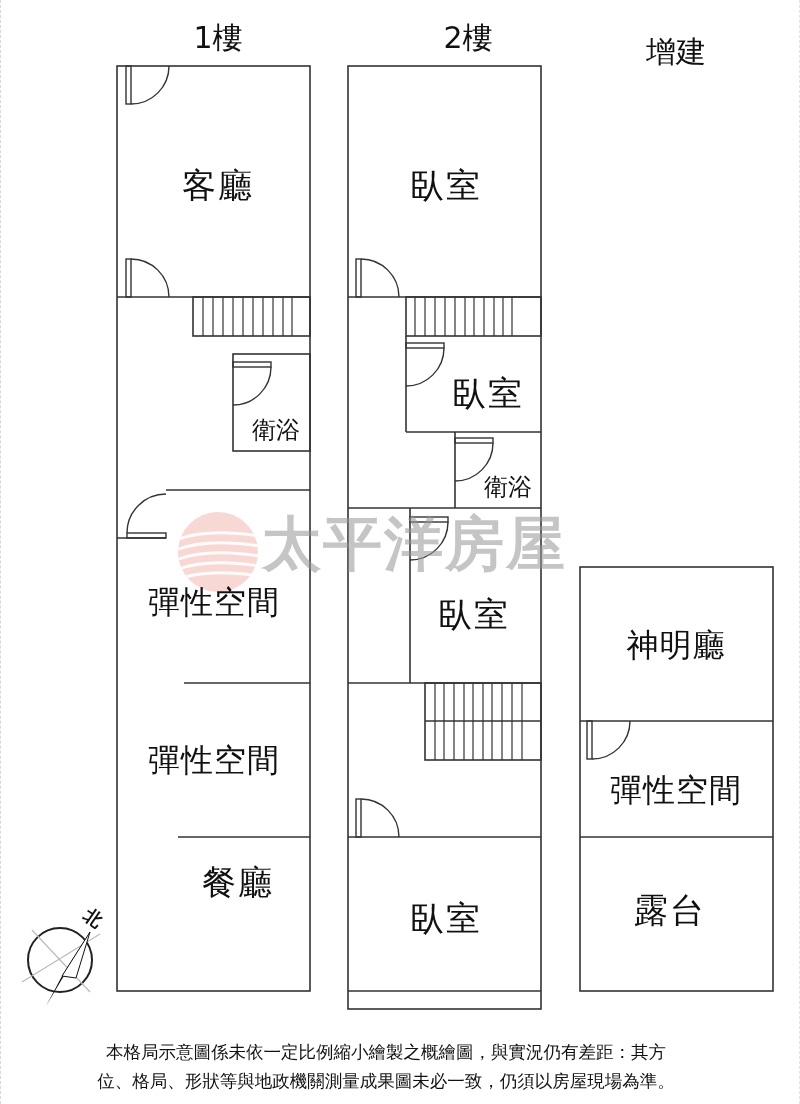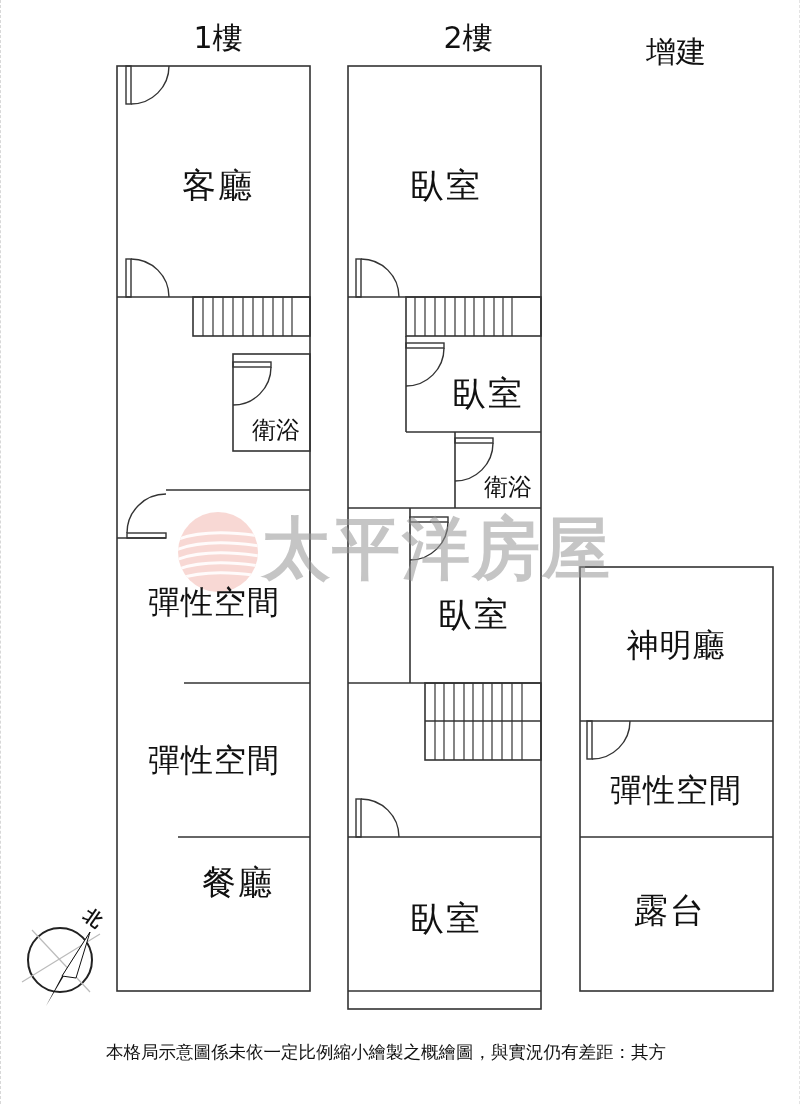--- a/index.html
+++ b/index.html
@@ -8,21 +8,21 @@
   .frame { position: absolute; left: 0; top: 0; width: 800px; height: 1104px;
            border-left: 1px dashed #d8d8d8; border-right: 1px dashed #e4e4e4; box-sizing: border-box; }
   svg.plan { position: absolute; left: 0; top: 0; }
   .lbl { position: absolute; white-space: nowrap; transform: translate(-50%, -50%);
          font-weight: 500; color: #111; line-height: 1; }
   .floor-title { font-size: 30px; }
   .room-lg { font-size: 34px; letter-spacing: 2px; }
   .room-md { font-size: 32px; letter-spacing: 1px; }
   .room-sm { font-size: 24px; }
   .watermark { position: absolute; left: 262px; top: 514px; font-family: "DejaVu Serif", "Liberation Serif", serif;
-               font-size: 68px; font-weight: bold; color: rgba(150,150,150,0.55); letter-spacing: 2px; white-space: nowrap; line-height: 1; }
+               font-size: 59px; font-weight: bold; color: rgba(150,150,150,0.55); letter-spacing: 2px; white-space: nowrap; line-height: 1; }
   .wm-logo { position: absolute; left: 176px; top: 510px; width: 84px; height: 84px; }
   .disclaimer { position: absolute; left: 0; width: 772px; text-align: center; font-size: 17.5px; line-height: 29px; top: 1038px; color: #111; }
   .compass { position: absolute; left: 18px; top: 900px; width: 100px; height: 110px; }
   .north { position: absolute; left: 84px; top: 906px; font-size: 18px; font-weight: bold; transform: rotate(35deg); }
 </style>
 </head>
 <body>
 
 <div class="frame"></div>
 
@@ -179,13 +179,14 @@
   <circle cx="42" cy="60" r="32" fill="none" stroke="#222" stroke-width="2"></circle>
   <line x1="14" y1="30" x2="72" y2="92" stroke="#bbb" stroke-width="1.2"></line>
   <line x1="4" y1="82" x2="82" y2="34" stroke="#bbb" stroke-width="1.2"></line>
   <polygon points="72,32 28,106 44,76" fill="#111"></polygon>
   <polygon points="72,32 44,76 58,78" fill="#fff" stroke="#111" stroke-width="1"></polygon>
 </svg>
 <div class="north">北</div>
 
 <div class="disclaimer">
   <div>本格局示意圖係未依一定比例縮小繪製之概繪圖，與實況仍有差距：其方</div>
+  <div>位、格局、形狀等與地政機關測量成果圖未必一致，仍須以房屋現場為準。</div>
 </div>
 
 </body></html>

